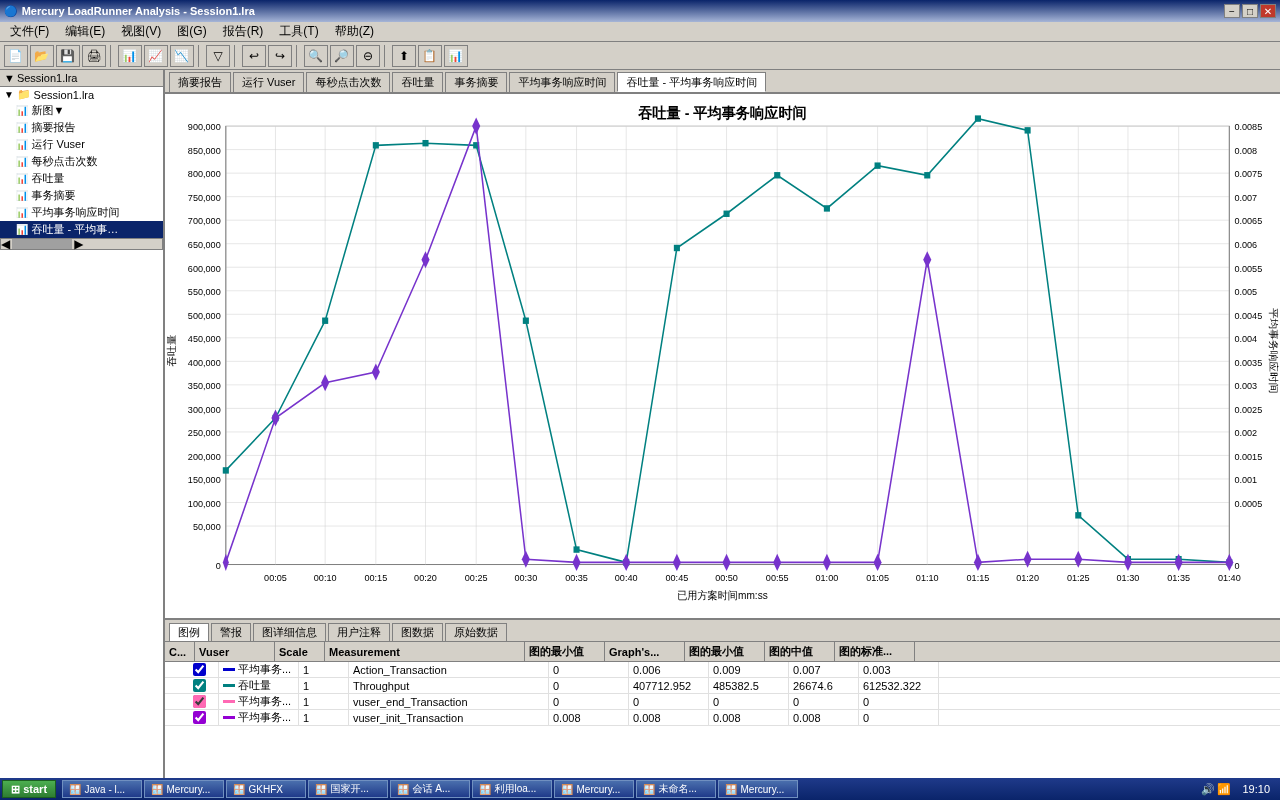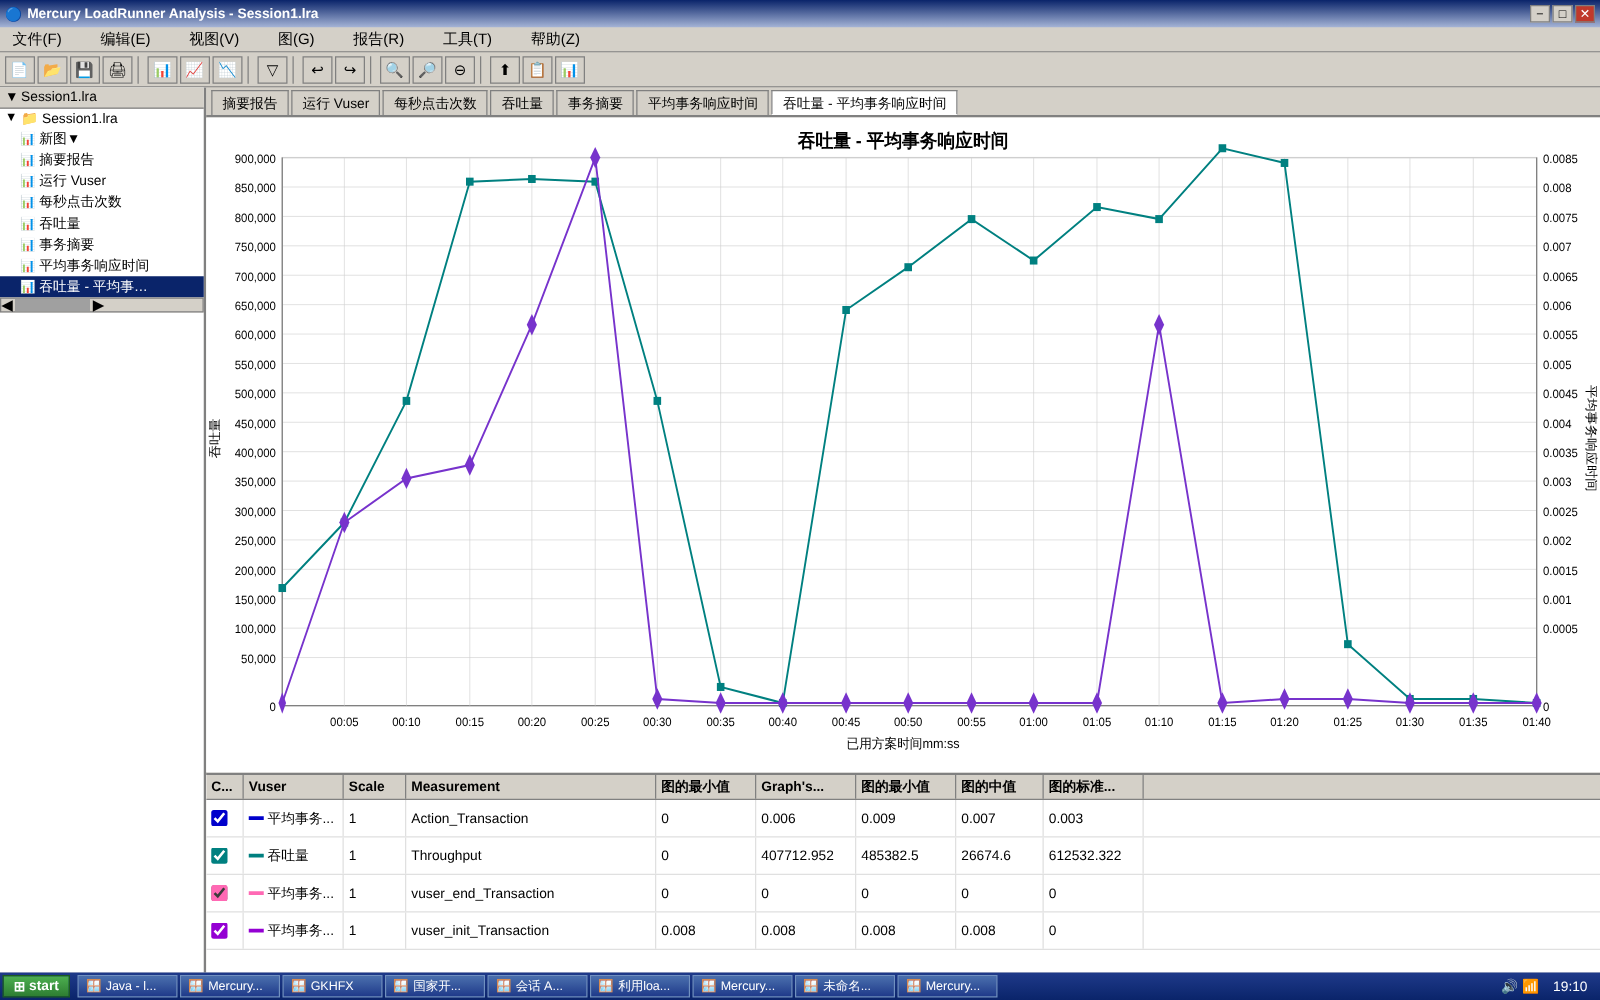--- a/index.html
+++ b/index.html
@@ -18,21 +18,21 @@
     #title-bar-left { display: flex; align-items: center; gap: 4px; font-size: 11px; font-weight: bold; }
     #title-bar-right { display: flex; gap: 2px; }
     .title-btn {
       width: 16px; height: 14px; background: #d4d0c8; border: 1px solid #808080;
       display: flex; align-items: center; justify-content: center; font-size: 10px; cursor: pointer; color: black;
     }
 
     
     #menu-bar {
       background: #d4d0c8; border-bottom: 1px solid #808080;
-      height: 20px; display: flex; align-items: center; padding: 0 2px; gap: 15px;
+      height: 20px; display: flex; align-items: center; padding: 0 2px;
     }
     .menu-item { padding: 2px 8px; font-size: 12px; cursor: pointer; }
 
     
     #toolbar {
       background: #d4d0c8; border-bottom: 1px solid #808080;
       height: 28px; display: flex; align-items: center; padding: 2px 4px; gap: 2px;
     }
     .toolbar-btn {
       width: 24px; height: 22px; background: #d4d0c8; border: 1px solid #808080;
@@ -116,21 +116,21 @@
     .legend-header {
       display: flex; background: #d4d0c8; border-bottom: 1px solid #808080;
       height: 20px; align-items: center;
     }
     .legend-col {
       border-right: 1px solid #808080; height: 100%; display: flex;
       align-items: center; padding: 0 4px; font-size: 11px; font-weight: bold;
       white-space: nowrap; overflow: hidden;
     }
     .legend-row {
-      display: flex; border-bottom: 1px solid #e0e0e0; height: 30px; align-items: center;
+      display: flex; border-bottom: 1px solid #e0e0e0; height: 16px; align-items: center; padding-left: 24px;
     }
     .legend-cell {
       border-right: 1px solid #e0e0e0; height: 100%; display: flex;
       align-items: center; padding: 0 4px; font-size: 11px; white-space: nowrap; overflow: hidden;
     }
 
     
     #chart-svg { width: 100%; height: 100%; }
 
     .scrollbar-h {
@@ -390,20 +390,28 @@
         <polygon points="851,427 855,435 851,443 847,435" fill="#7733cc"></polygon>
         <polygon points="901,427 905,435 901,443 897,435" fill="#7733cc"></polygon>
         <polygon points="950,430 954,438 950,446 946,438" fill="#7733cc"></polygon>
         <polygon points="1000,430 1004,438 1000,446 996,438" fill="#7733cc"></polygon>
         <polygon points="1050,430 1054,438 1050,446 1046,438" fill="#7733cc"></polygon>
 
       </svg>
     </div>
 
     <div id="bottom-panel">
+      <div id="bottom-tabs">
+      <div class="bottom-tab active">图例</div>
+          <div class="bottom-tab">警报</div>
+          <div class="bottom-tab">图详细信息</div>
+          <div class="bottom-tab">用户注释</div>
+          <div class="bottom-tab">图数据</div>
+          <div class="bottom-tab">原始数据</div>
+        </div>
       <div id="legend-table">
         <div class="legend-header">
           <div class="legend-col" style="width:30px">C...</div>
           <div class="legend-col" style="width:80px">Vuser</div>
           <div class="legend-col" style="width:50px">Scale</div>
           <div class="legend-col" style="width:200px">Measurement</div>
           <div class="legend-col" style="width:80px">图的最小值</div>
           <div class="legend-col" style="width:80px">Graph's...</div>
           <div class="legend-col" style="width:80px">图的最小值</div>
           <div class="legend-col" style="width:70px">图的中值</div>

